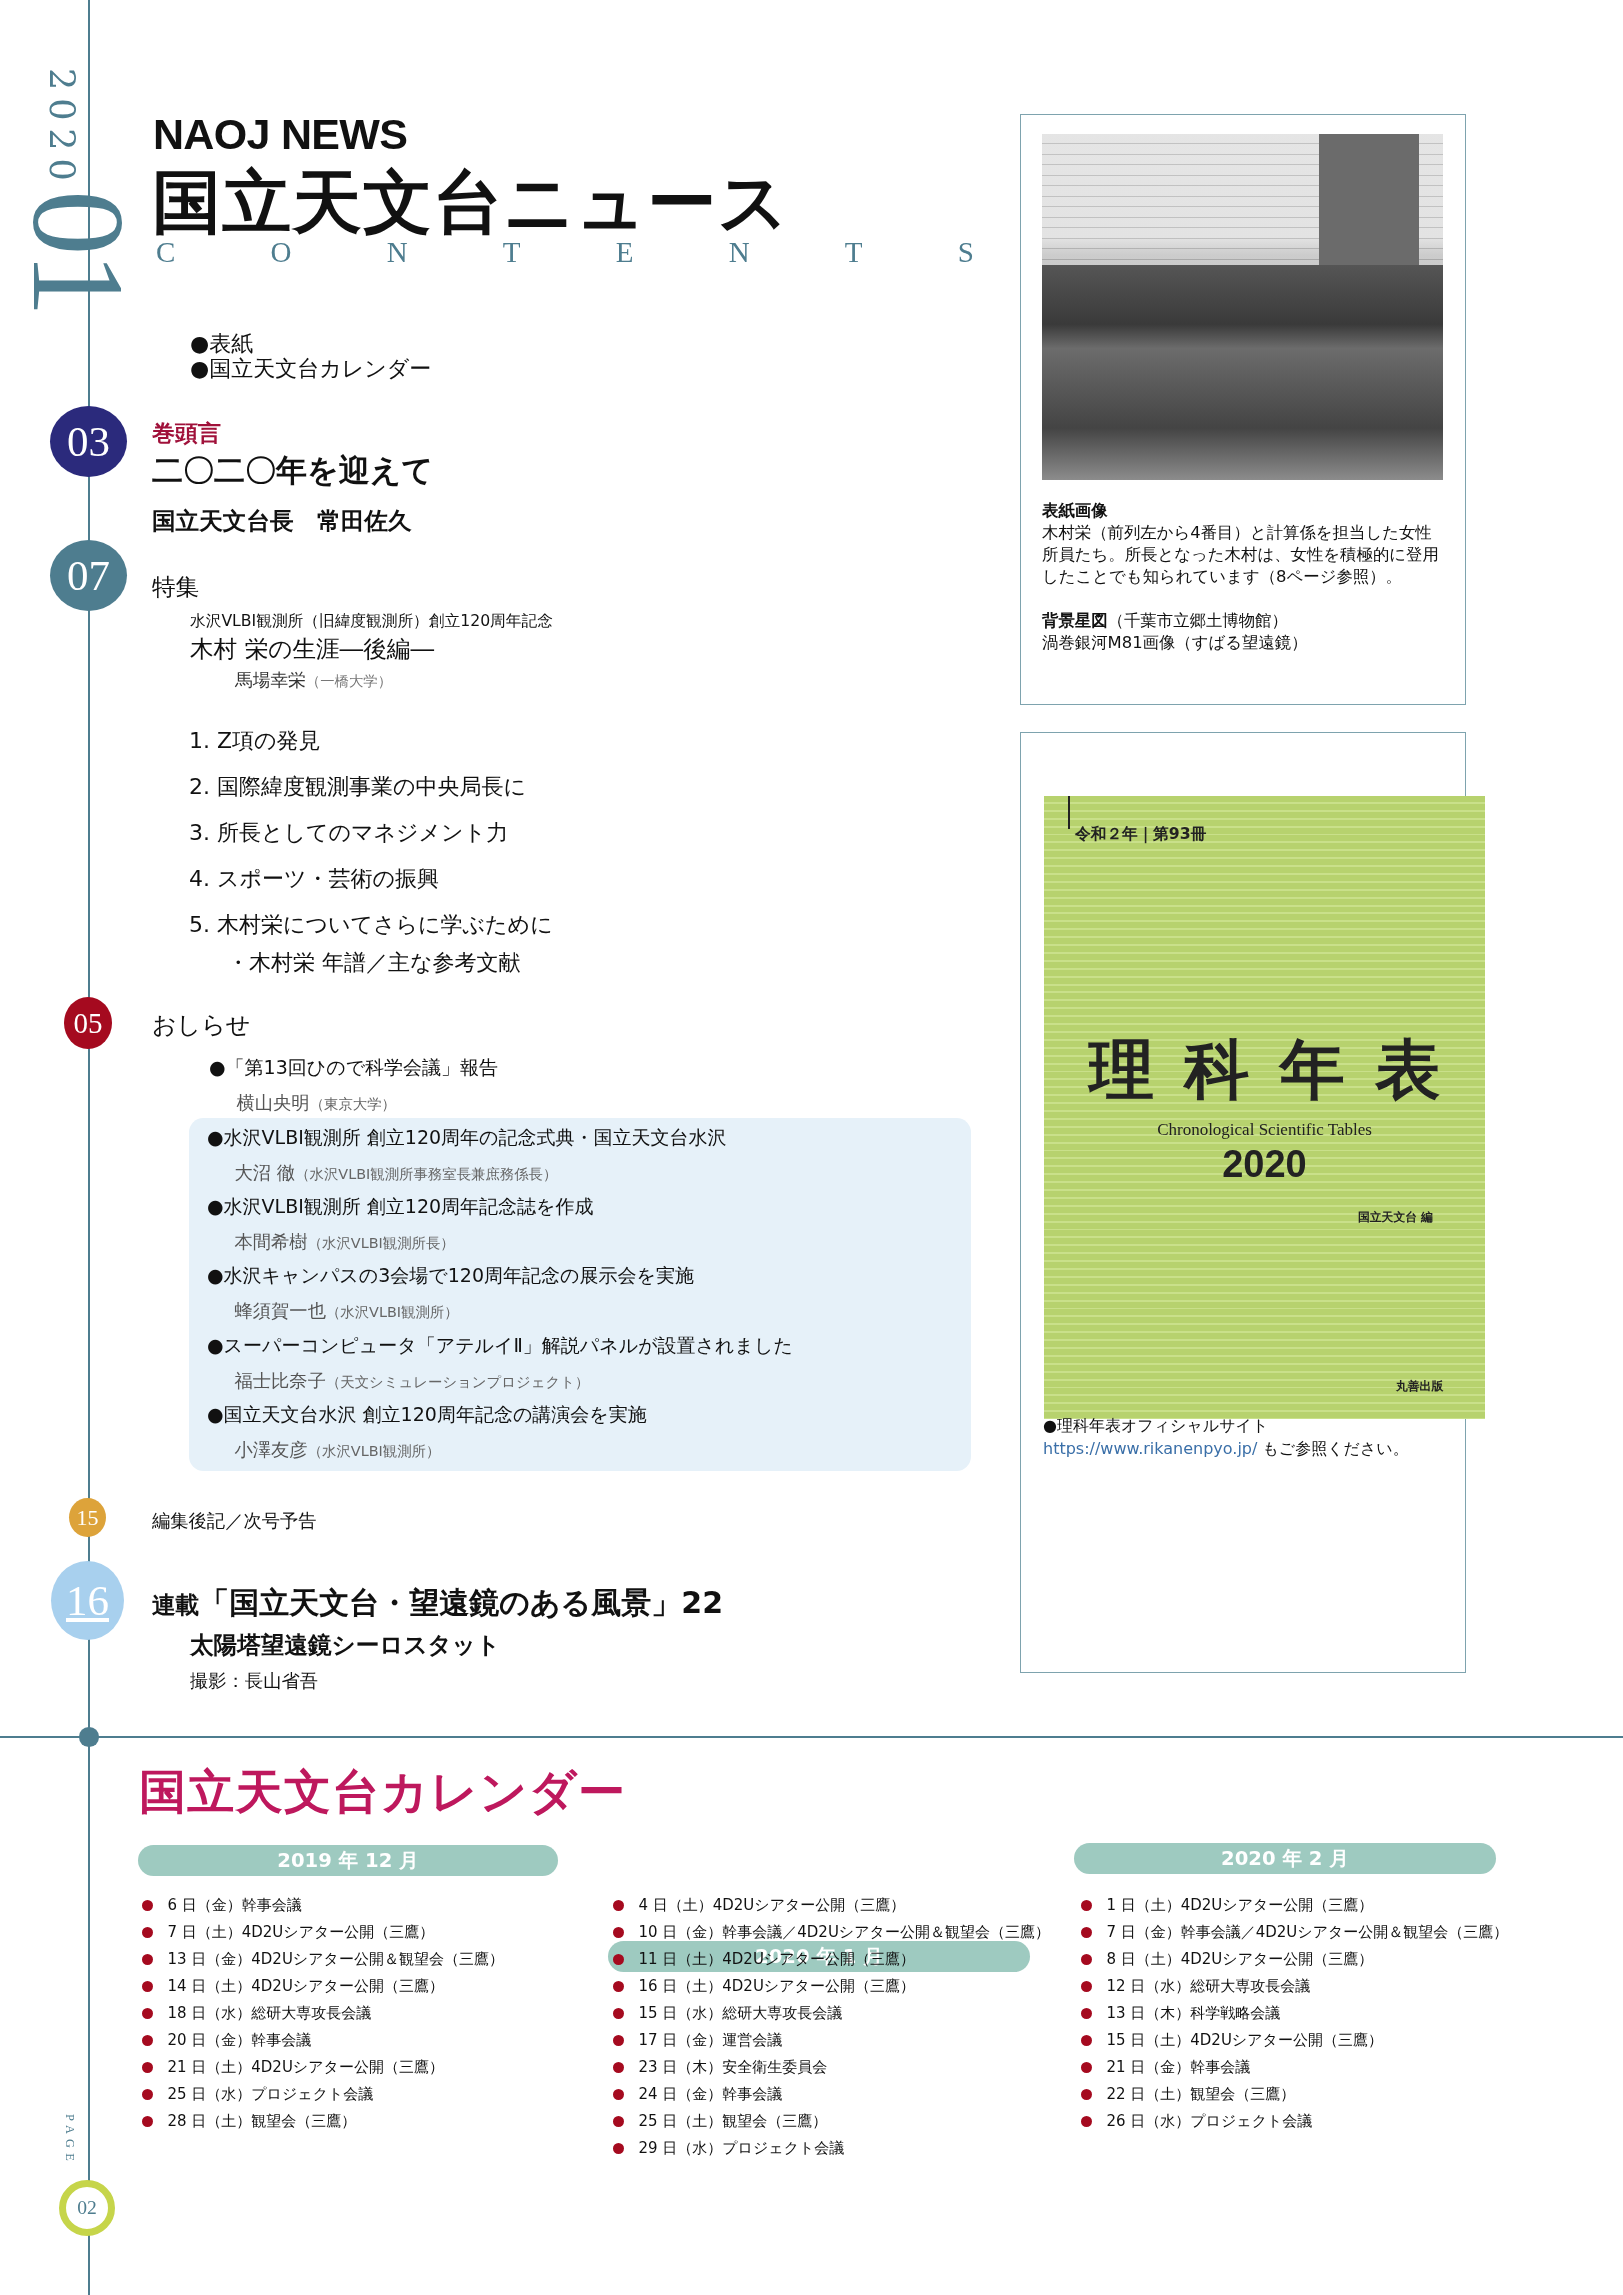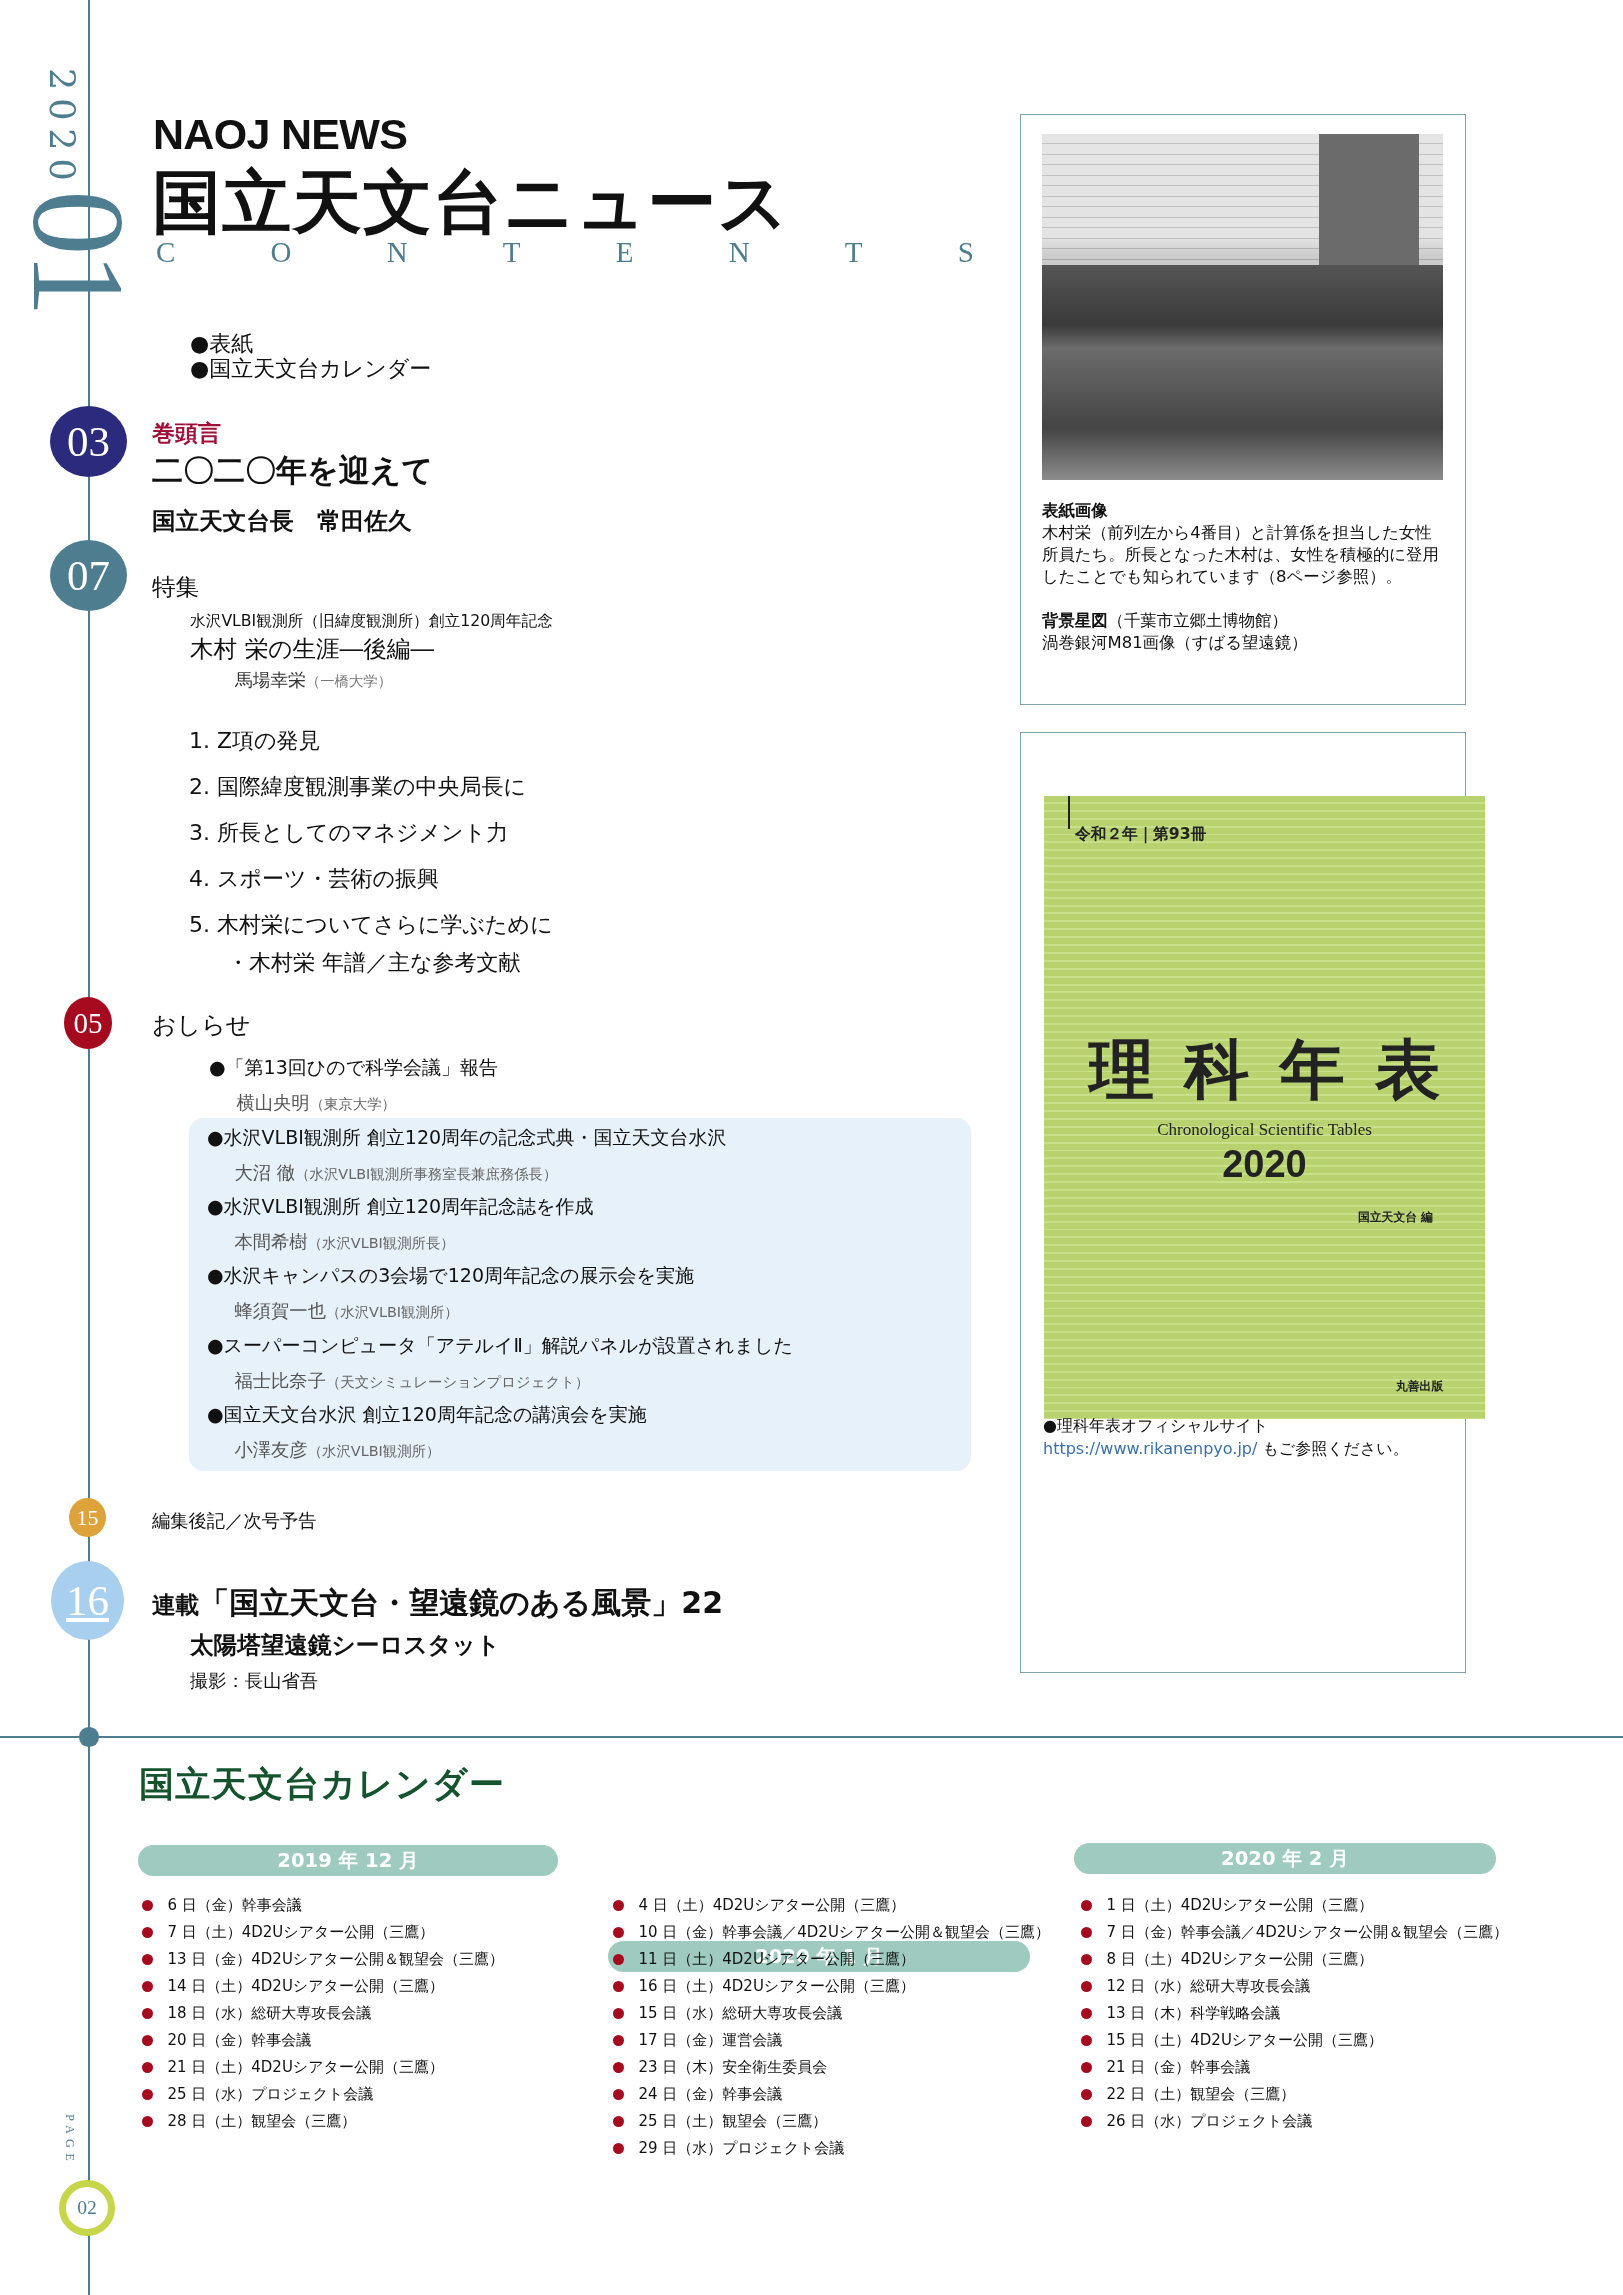--- a/index.html
+++ b/index.html
@@ -40,21 +40,21 @@
   .photo { position:absolute; background:
       linear-gradient(180deg, #d8d8d8 0%, #cfcfcf 30%, #5a5a5a 35%, #3a3a3a 55%, #6c6c6c 62%, #444 85%, #8c8c8c 100%); }
   .photo::before { content:""; position:absolute; left:0; top:0; width:100%; height:38%;
       background:repeating-linear-gradient(180deg,#e8e8e8 0 9.2px,#bdbdbd 9.2px 10.5px); opacity:.8; }
   .photo::after { content:""; position:absolute; right:6%; top:0; width:25%; height:38%; background:#6b6b6b; }
   .caption { position:absolute; font-size:16.4px; line-height:22px; }
   .book { position:absolute; background:
       repeating-linear-gradient(180deg, #b7d26e 0 5.9px, #c9e08a 5.9px 7.9px); }
   .link { color:#3a6fa8; }
 
-  .cal-title { position:absolute; left:139px; top:1761px; color:#14532d; font-size:35px; font-weight:bold; letter-spacing:1.3px; }
+  .cal-title { position:absolute; left:139px; top:1761px; color:#be185d; font-size:47px; font-weight:bold; letter-spacing:1.3px; }
   .pill { position:absolute; height:31px; border-radius:15.7px; background:#9ecac0; color:#fff; font-weight:bold;
           font-size:19.6px; display:flex; align-items:center; justify-content:center; }
   .cal-list { position:absolute; font-size:15px; line-height:27px; }
   .cal-list .row { display:flex; align-items:center; white-space:nowrap; }
   .dot { display:inline-block; width:11px; height:11px; border-radius:50%; background:#a50a1f; margin-right:14.4px; flex:none; }
 
   .page-label { position:absolute; left:62px; top:2114px; writing-mode:vertical-rl; font-family:"Liberation Serif",serif;
                 color:#4e7d8f; font-size:12.4px; letter-spacing:5.2px; }
   .page-ring { position:absolute; left:59px; top:2180px; width:42px; height:42px; border-radius:50%; border:7.9px solid #c6d54a;
                background:#fff; display:flex; align-items:center; justify-content:center; font-family:"Liberation Serif",serif;

